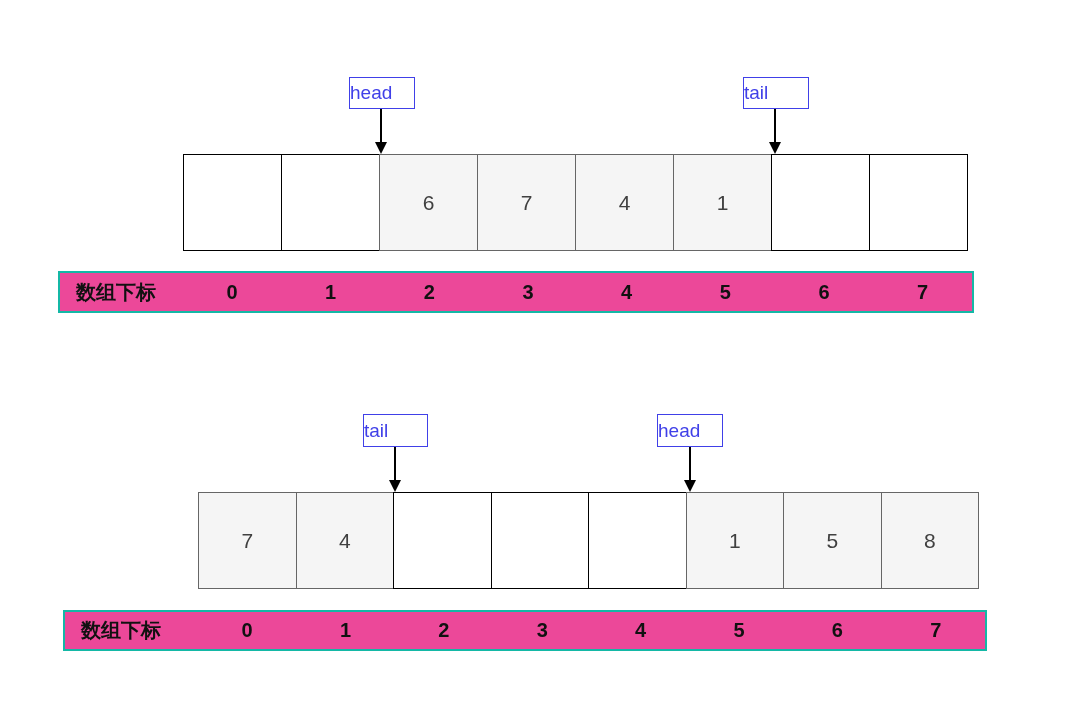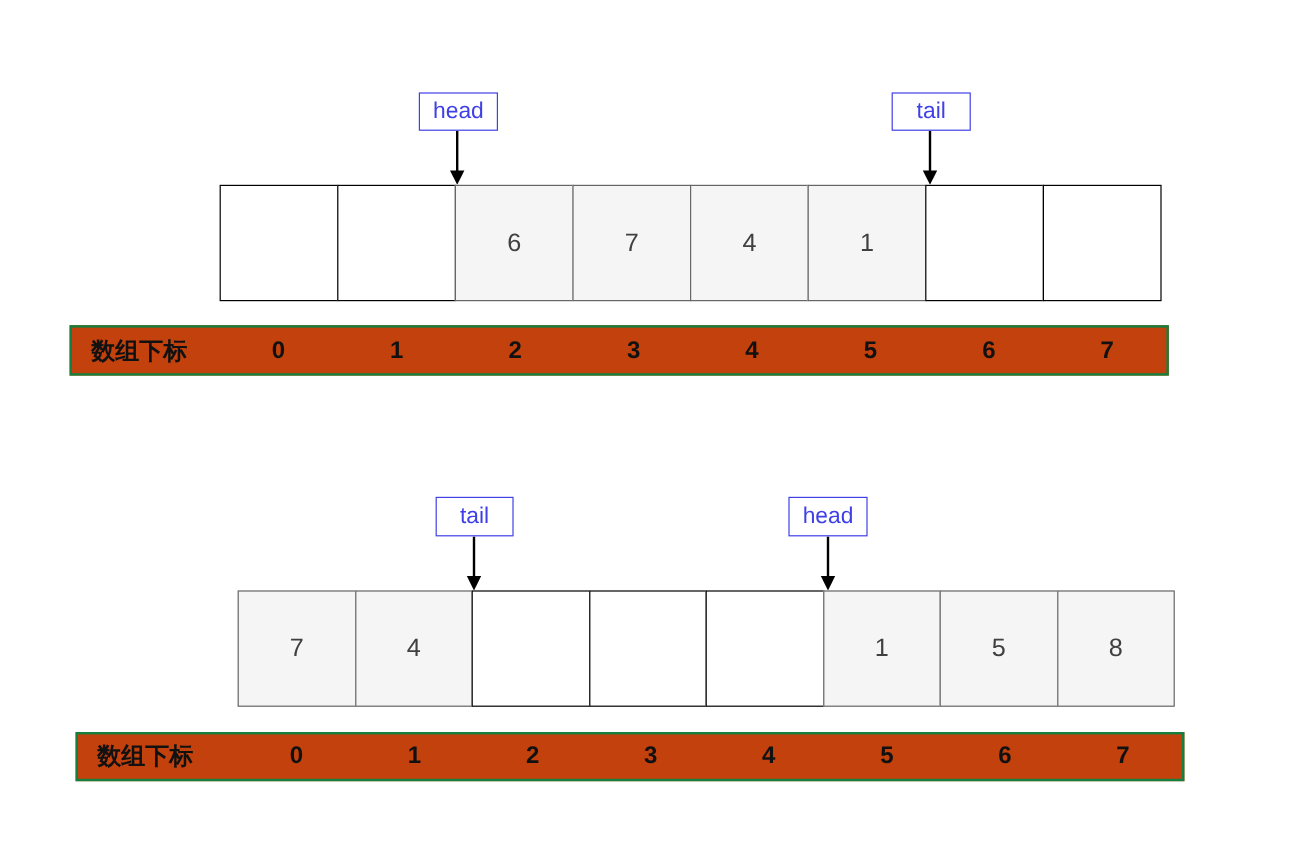--- a/index.html
+++ b/index.html
@@ -10,21 +10,21 @@
     font-family:"Liberation Sans",sans-serif;
     overflow:hidden;
   }
   
   .pointer-box{
     position:absolute;
     box-sizing:border-box;
     border:1.5px solid #4040e8;
     color:#4040e8;
     background:#ffffff;
-    display:flex;align-items:center;justify-content:center;
+    display:flex;align-items:center;
     font-size:19px;
     z-index:2;
   }
   
   .arrow-shaft{
     position:absolute;
     width:2px;
     background:#000000;
   }
   .arrow-head{
@@ -52,22 +52,22 @@
   .cell.filled{
     background:#f5f5f5;
     border:1px solid #666666;
   }
   .row-b .cell{width:98.5px;}
   
   .index-strip{
     position:absolute;
     box-sizing:border-box;
     display:flex;align-items:center;
-    background:#c2410c;
-    border:2px solid #15803d;
+    background:#ec4899;
+    border:2px solid #14b8a6;
     color:#111111;
   }
   .strip-label{
     box-sizing:border-box;
     padding-left:16px;
     font-size:20px;
     font-weight:700;
     white-space:nowrap;
   }
   .strip-a .strip-label{width:123px;}

